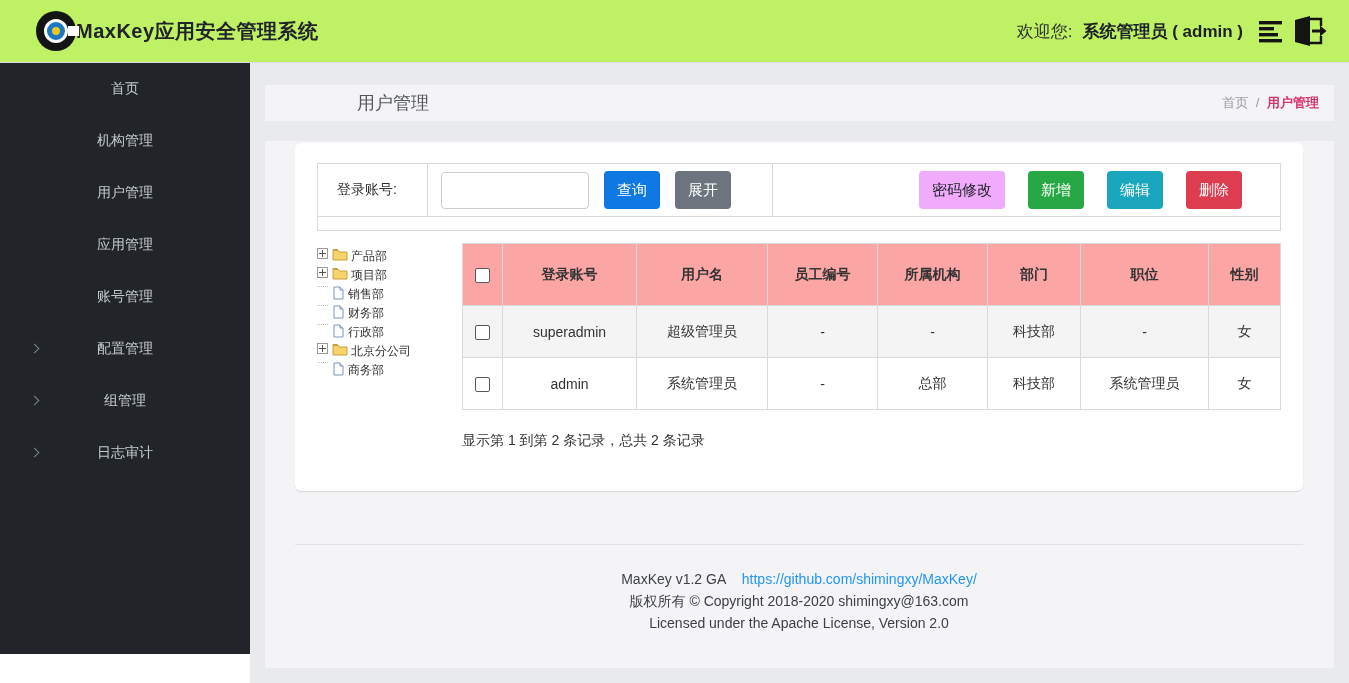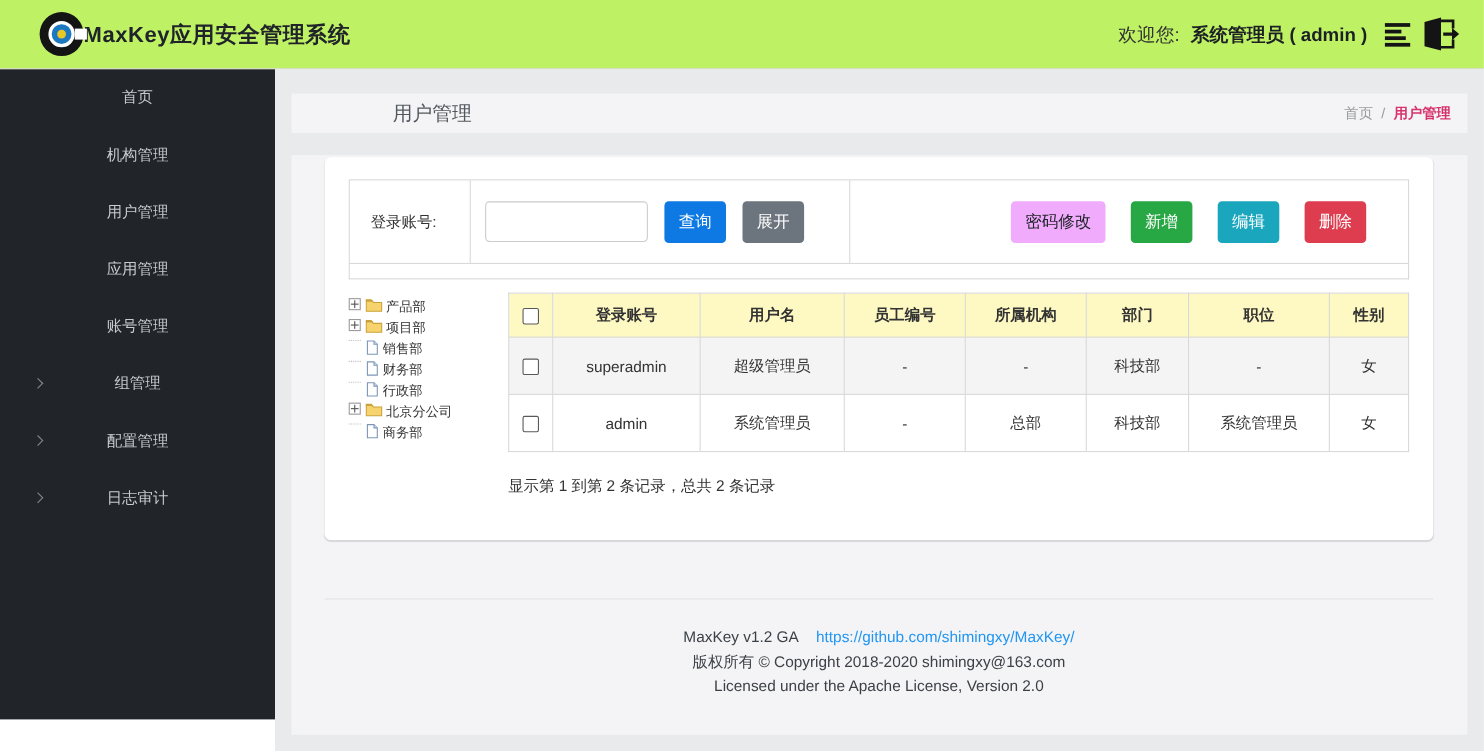--- a/index.html
+++ b/index.html
@@ -38,21 +38,21 @@
   .breadcrumb { font-size:13px; }
   .bc-home { color:#999aa0; cursor:pointer; }
   .bc-sep { color:#999aa0; margin:0 4px; }
   .bc-current { color:#d6336c; font-weight:bold; }
 
   .content-panel { margin:20px 15px 0 15px; height:527px; background:#f4f4f6; padding:2px 31px 0 30px; }
   .card { background:#fff; border-radius:6px; box-shadow:0 1px 1px rgba(0,0,0,.12);
     padding:20px 22px 37px 22px; min-height:348px; }
 
   
-  .search-box { border:1px solid #d9d9d9; display:flex; height:77px; }
+  .search-box { border:1px solid #d9d9d9; display:flex; height:54px; }
   .sb-label-cell { width:110px; border-right:1px solid #d9d9d9; display:flex;
     align-items:center; padding-left:19px; font-size:14px; color:#333; }
   .sb-left { width:345px; border-right:1px solid #d9d9d9; display:flex; align-items:center;
     padding-left:13px; gap:15px; }
   .sb-input { width:148px; height:37px; border:1px solid #ccc; border-radius:4px;
     font-size:14px; padding:0 8px; outline:none; }
   .sb-right { flex:1; display:flex; align-items:center; justify-content:flex-end;
     gap:23px; padding-right:38px; }
   .btn { border:none; border-radius:4px; height:38px; font-size:15px; cursor:pointer;
     padding:0 13px; font-family:inherit; }
@@ -73,21 +73,21 @@
   .expander::before { content:""; position:absolute; left:1px; right:1px; top:4px; height:1px; background:#555; }
   .expander::after { content:""; position:absolute; top:1px; bottom:1px; left:4px; width:1px; background:#555; }
   .connector { width:11px; height:1px; border-bottom:1px dotted #bfbfbf; margin-right:4px; flex:0 0 auto; }
   .tree-icon { margin-right:3px; flex:0 0 auto; }
   .tree-label { font-size:12px; color:#333; white-space:nowrap; }
 
   
   .grid-wrap { flex:1; }
   table.grid { width:100%; border-collapse:collapse; table-layout:fixed; }
   .grid th, .grid td { border:1px solid #d9d9d9; text-align:center; font-size:14px; color:#333; }
-  .grid th { height:40px; font-weight:bold; background:#fef9c3; }
+  .grid th { height:62px; font-weight:bold; background:#fca5a5; }
   .grid td { height:52px; font-weight:normal; }
   .grid tr.striped td { background:#f4f4f4; }
   .cb { appearance:none; -webkit-appearance:none; width:15px; height:15px; border:1px solid #5a5a5a;
     border-radius:2px; background:#fff; vertical-align:middle; cursor:pointer; }
   .pagination-info { margin-top:22px; font-size:14px; color:#333; }
 
   .divider { border:none; border-top:1px solid #e1e1e3; margin:53px 0 0 0; }
   .footer { text-align:center; margin-top:24px; font-size:14px; color:#3d4147; line-height:21px; }
   .footer a { color:#2196f3; text-decoration:none; }
   .footer .row2 { margin-top:1px; }
@@ -136,25 +136,25 @@
     <span>用户管理</span>
   </div>
   <div class="side-item">
     <span>应用管理</span>
   </div>
   <div class="side-item">
     <span>账号管理</span>
   </div>
   <div class="side-item">
     <span class="chev"></span>
+    <span>配置管理</span>
+  </div>
+  <div class="side-item">
+    <span class="chev"></span>
     <span>组管理</span>
-  </div>
-  <div class="side-item">
-    <span class="chev"></span>
-    <span>配置管理</span>
   </div>
   <div class="side-item">
     <span class="chev"></span>
     <span>日志审计</span>
   </div>
 </div>
 
 <div class="main">
 
   <div class="page-header">

